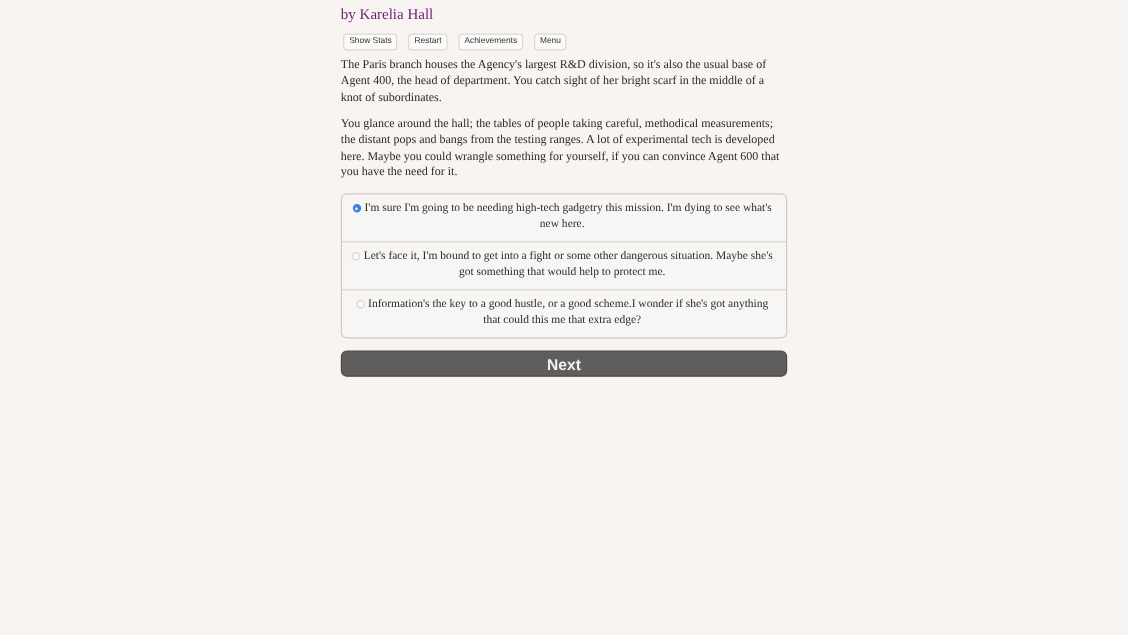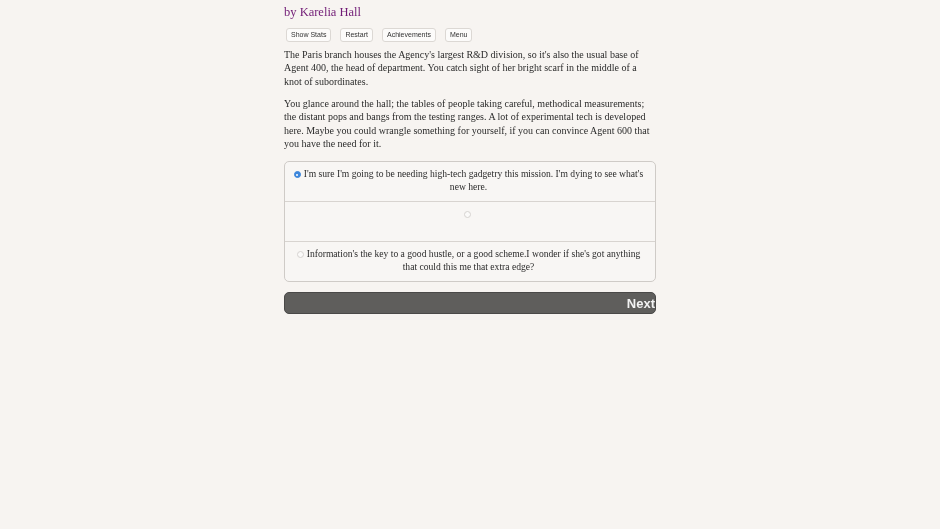--- a/index.html
+++ b/index.html
@@ -112,21 +112,21 @@
       left: 0;
       width: 372px;
       height: 22px;
       background: #5f5e5c;
       border: 1px solid #4a4948;
       border-radius: 5px;
       color: #f2f2f2;
       font-family: "Liberation Sans", "DejaVu Sans", sans-serif;
       font-weight: bold;
       font-size: 13px;
-      text-align: right;
+      text-align: center;
       line-height: 22px;
       box-sizing: border-box;
       cursor: pointer;
     }
   </style>
 </head>
 <body>
 
 <div class="container">
   <p class="author">by Karelia Hall</p>
@@ -139,21 +139,21 @@
   </div>
 
   <p class="para p1">The Paris branch houses the Agency's largest R&amp;D division, so it's also the usual base of Agent 400, the head of department. You catch sight of her bright scarf in the middle of a knot of subordinates.</p>
   <p class="para p2">You glance around the hall; the tables of people taking careful, methodical measurements; the distant pops and bangs from the testing ranges. A lot of experimental tech is developed here. Maybe you could wrangle something for yourself, if you can convince Agent 600 that you have the need for it.</p>
 
   <div class="choices">
     <div class="choice">
       <span class="radio checked"></span><span>I'm sure I'm going to be needing high-tech gadgetry this mission. I'm dying to see what's new here.</span>
     </div>
     <div class="choice">
-      <span class="radio"></span>
+      <span class="radio"></span><span>Let's face it, I'm bound to get into a fight or some other dangerous situation. Maybe she's got something that would help to protect me.</span>
     </div>
     <div class="choice">
       <span class="radio"></span><span>Information's the key to a good hustle, or a good scheme.I wonder if she's got anything that could this me that extra edge?</span>
     </div>
   </div>
 
   <div class="next-btn">Next</div>
 </div>
 
 </body></html>

